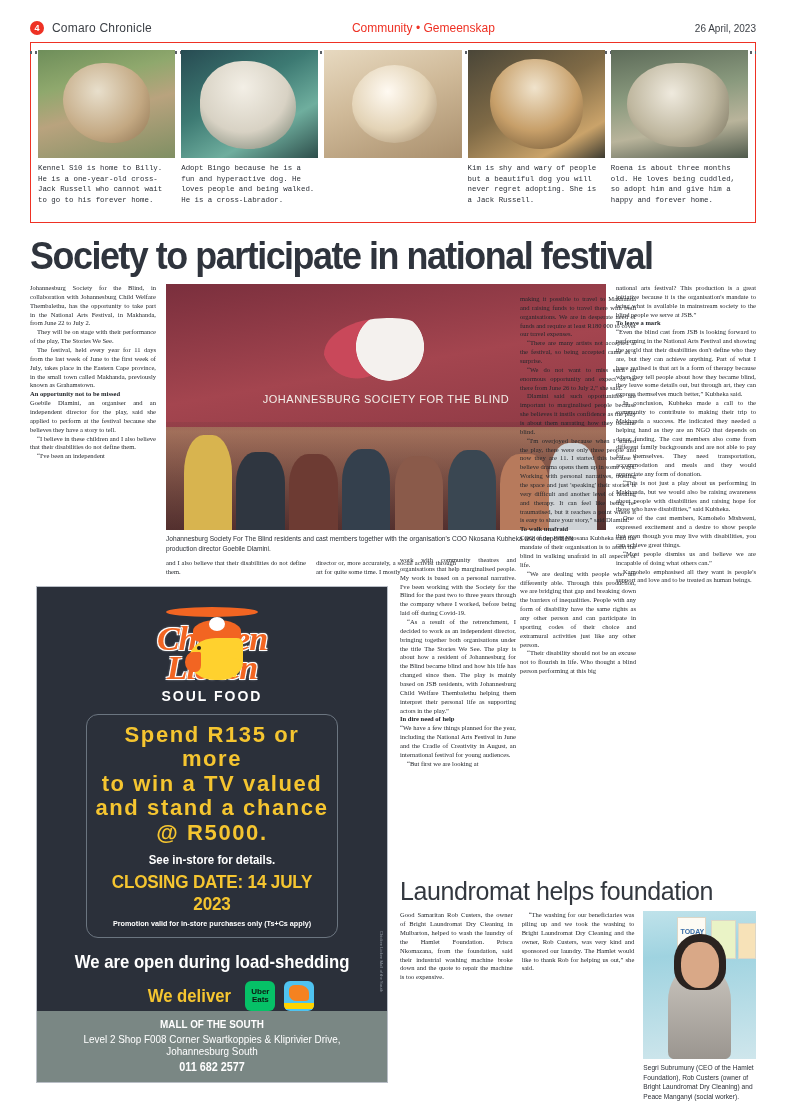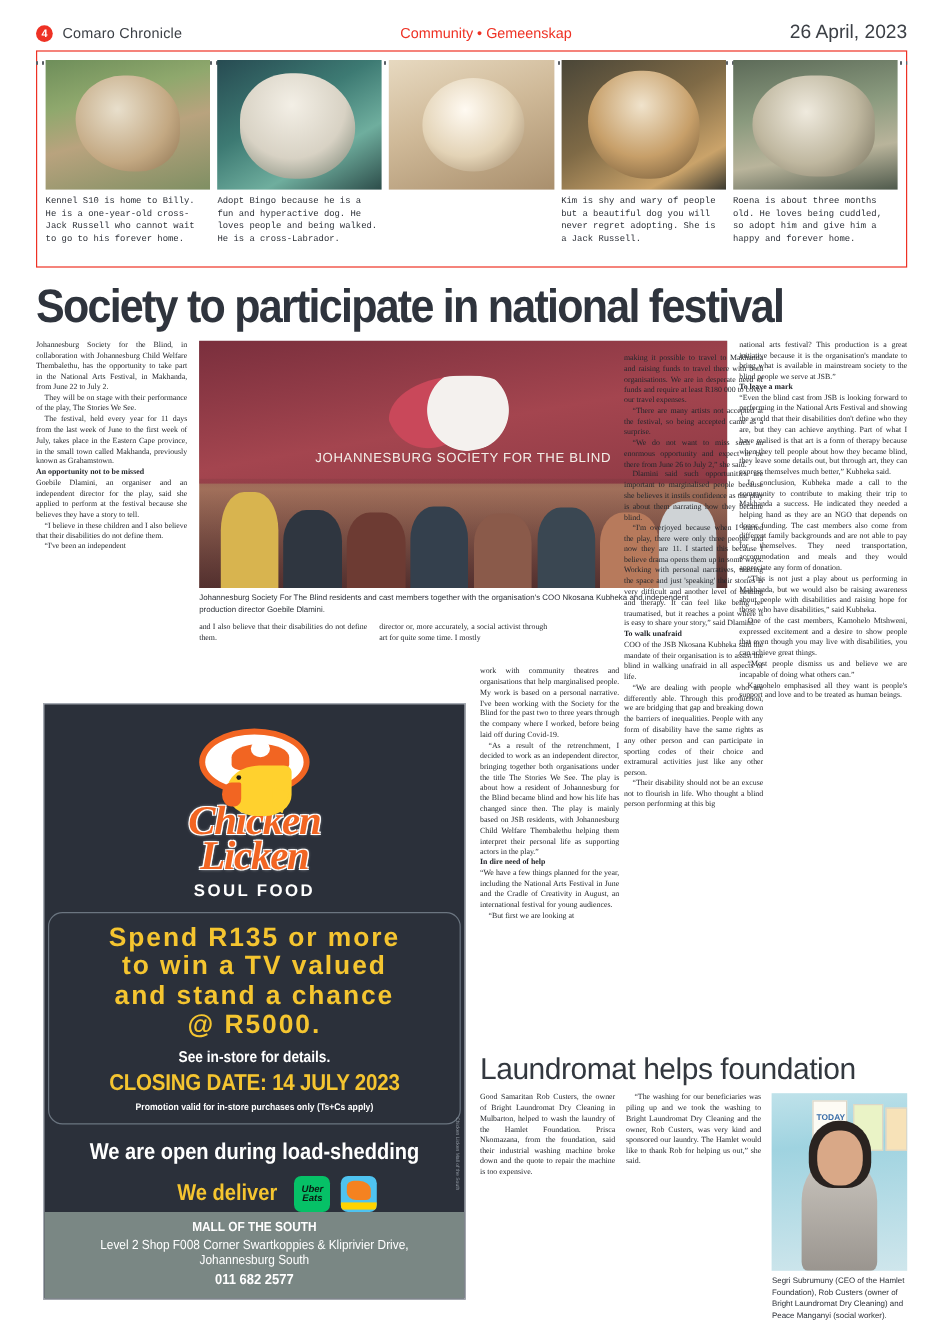--- a/index.html
+++ b/index.html
@@ -31,21 +31,21 @@
     font-size: 12px; color: #3b3f45; letter-spacing: .2px;
     white-space: nowrap;
   }
   .masthead-center {
     flex: 1 1 auto; text-align: center;
     font-family: "Liberation Sans", sans-serif;
     font-size: 12px; color: #ee3124; white-space: nowrap;
   }
   .masthead-date {
     font-family: "Liberation Sans", sans-serif;
-    font-size: 16px; color: #3b3f45; white-space: nowrap;
+    font-size: 10px; color: #3b3f45; white-space: nowrap;
     flex: 0 0 auto;
   }
   .dotted-rule {
     position: absolute; left: 30px; right: 30px; top: 51px;
     height: 3px;
     background-image: repeating-linear-gradient(to right, #5a5f66 0 2px, transparent 2px 5px);
   }
 
   
   .jspca-box {
@@ -120,21 +120,21 @@
     position: relative;
   }
   .col { font-size: 6.55px; line-height: 1.355; color: #24272c; text-align: justify; }
   .col p { margin: 0; }
   .col p.indent { text-indent: 7px; }
   .col .subhead { font-weight: bold; text-indent: 0; }
 
   
   .lead-photo-wrap { grid-column: 2 / span 3; }
   .lead-photo {
-    width: 100%; height: 206px; position: relative; overflow: hidden;
+    width: 100%; height: 246px; position: relative; overflow: hidden;
     background: linear-gradient(180deg,#6b2f3a 0%,#8b3c48 42%,#b07a62 60%,#6a3c3a 100%);
   }
   .lead-photo .banner-wall {
     position: absolute; inset: 0 0 42% 0;
     background: linear-gradient(170deg,#7a2f3d,#a4454f 55%,#8e3a45);
   }
   .lead-photo .swoosh {
     position: absolute; left: 36%; top: 14%; width: 110px; height: 64px;
     border-radius: 60% 40% 55% 45%;
     background: radial-gradient(circle at 60% 45%, #f4f1ee 45%, rgba(244,241,238,0) 46%),
@@ -194,21 +194,21 @@
     line-height: .92;
   }
   .cl-word1 { font-size: 34px; letter-spacing: -1px; }
   .cl-word2 { font-size: 34px; letter-spacing: -1px; margin-top: -2px; }
   .cl-soul {
     font-family: "Liberation Sans", sans-serif;
     font-weight: bold; font-size: 14px; color: #fff;
     letter-spacing: 2px; margin-top: 4px;
   }
   .cl-promo-box {
-    margin-top: 10px; width: 344px;
+    margin-top: 10px; width: 252px;
     border: 1.5px solid #6b7580; border-radius: 12px;
     padding: 8px 6px 9px 6px; text-align: center;
   }
   .cl-promo-line {
     font-family: "Liberation Sans", sans-serif;
     font-weight: bold; color: #f5c530;
     font-size: 22px; line-height: 1.12; letter-spacing: 1.6px;
   }
   .cl-seeinstore {
     font-family: "Liberation Sans", sans-serif;
@@ -236,21 +236,21 @@
     margin-left: 32px;
   }
   .cl-deliver {
     font-family: "Liberation Sans", sans-serif;
     font-weight: bold; color: #f5c530; font-size: 19px; transform: scaleX(.88);
   }
   .badge-ubereats {
     width: 30px; height: 30px; border-radius: 6px; background: #06c167;
     display: flex; align-items: center; justify-content: center;
     font-family: "Liberation Sans", sans-serif;
-    font-weight: bold; font-size: 8px; color: #0b1b12; line-height: .95; text-align: center; font-style: italic;
+    font-weight: bold; font-size: 8px; color: #0b1b12; line-height: .95; text-align: center;
   }
   .badge-mrd {
     width: 30px; height: 30px; border-radius: 6px; background: #4fc3f0;
     position: relative; overflow: hidden;
   }
   .badge-mrd .rider { position: absolute; left: 5px; top: 4px; width: 20px; height: 16px;
     background: #f58220; border-radius: 30% 50% 20% 40%; }
   .badge-mrd .bar { position: absolute; left: 0; bottom: 2px; width: 100%; height: 6px;
     background: #ffd300; }
   .cl-footer {

